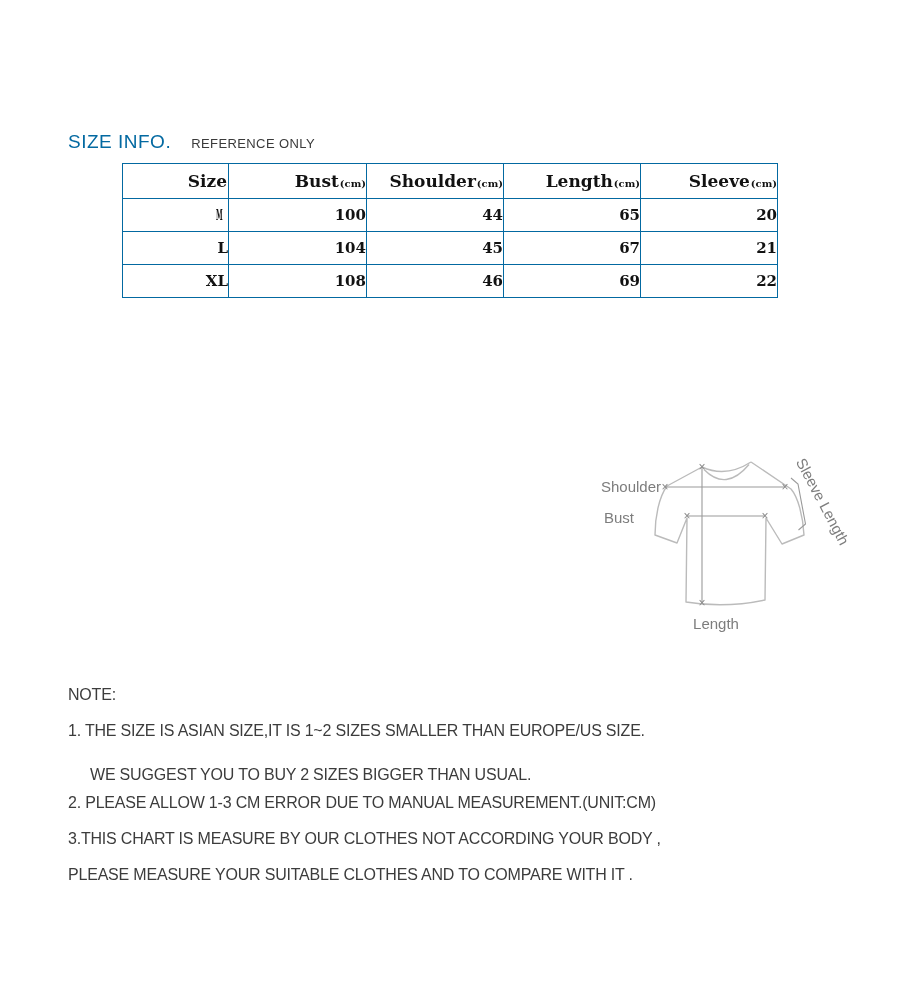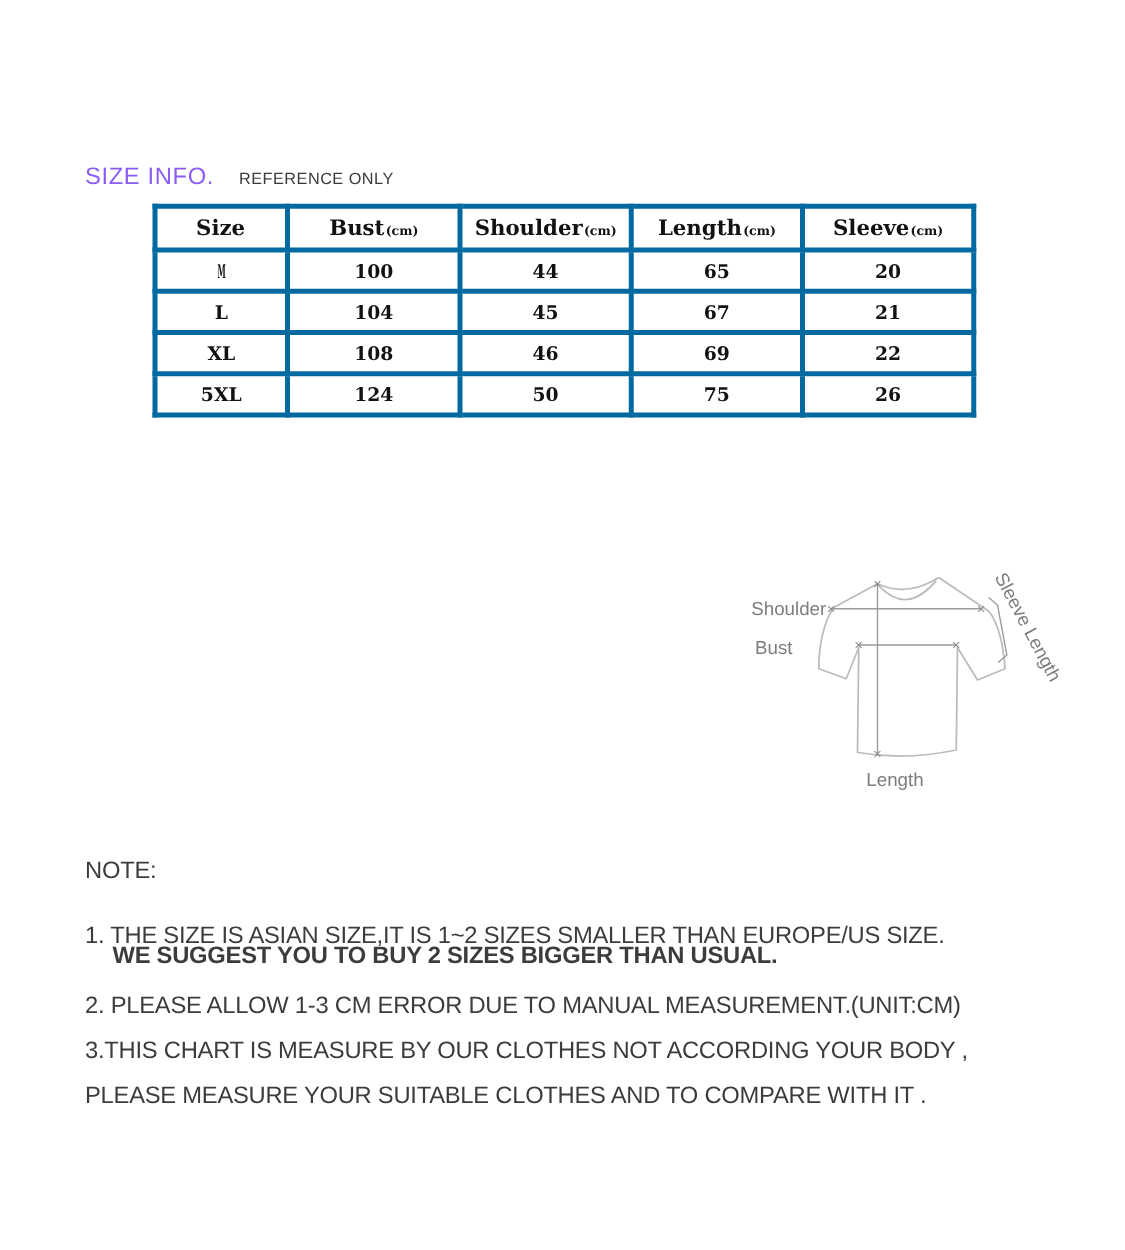--- a/index.html
+++ b/index.html
@@ -6,54 +6,54 @@
   html,body { background:#ffffff; }
   .page {
     position:relative; width:900px; height:1000px;
     background:#ffffff; overflow:hidden;
     font-family:"Liberation Sans", sans-serif;
   }
 
   
   .heading { position:absolute; left:68px; top:131px; white-space:nowrap; }
   .heading .title {
-    font-size:19px; color:#8b5cf6; letter-spacing:0.5px;
+    font-size:19px; color:#0369a1; letter-spacing:0.5px;
   }
   .heading .subtitle {
     font-size:13px; color:#3a3a3a; margin-left:20px; letter-spacing:0.4px;
   }
 
   
   table.size-chart {
     position:absolute; left:122px; top:163px; width:655px;
     border-collapse:collapse; table-layout:fixed;
     font-family:"DejaVu Serif","Liberation Serif",serif;
     color:#121212;
   }
   table.size-chart th, table.size-chart td {
-    border:4px solid #0369a1; text-align:center; vertical-align:middle;
+    border:1px solid #0369a1; text-align:right; vertical-align:middle;
     background:#fff;
   }
   table.size-chart th { height:35px; font-size:17px; font-weight:bold; }
   table.size-chart th .unit { font-size:10px; font-weight:bold; margin-left:1px; }
   table.size-chart td { height:33px; font-size:15px; font-weight:bold; }
   .condensed { display:inline-block; transform:scaleX(0.4); transform-origin:center; }
 
   
   svg.diagram { position:absolute; left:585px; top:440px; }
   svg.diagram text { font-family:"Liberation Sans",sans-serif; }
 
   
   .notes { position:absolute; left:68px; top:686px; width:800px; color:#3c3c3c; }
   .notes div {
-    position:absolute; white-space:nowrap; font-size:19px; letter-spacing:-0.2px;
+    position:absolute; white-space:nowrap; font-size:16px; letter-spacing:-0.2px;
   }
   .note-heading { top:0; }
-  .nl0 { top:52px; }
-  .nl1 { top:68px; left:22px;font-weight:bold; }
+  .nl0 { top:36px; }
+  .nl1 { top:80px; left:22px; }
   .nl2 { top:108px; }
   .nl3 { top:144px; }
   .nl4 { top:180px; }
 </style>
 </head>
 <body>
 
 <div class="page">
 
   <div class="heading">
@@ -92,27 +92,20 @@
         <td>67</td>
         <td>21</td>
       </tr>
       <tr>
         <td>XL</td>
         <td>108</td>
         <td>46</td>
         <td>69</td>
         <td>22</td>
       </tr>
-      <tr>
-        <td>5XL</td>
-        <td>124</td>
-        <td>50</td>
-        <td>75</td>
-        <td>26</td>
-      </tr>
     </tbody>
   </table>
 
   <svg class="diagram" width="280" height="210" viewBox="0 0 280 210">
 
     <g stroke="#bbbbbb" fill="none" stroke-width="1.4" stroke-linejoin="round">
       <path d="M117,27 L82,46 C74,57 70,77 70,95 L92,103 L102,78 L101,162 Q140,168.5 180,160 L181,78 L197,104 L219,95 C218,76 213,57 206,49 L166,22"></path>
       <path d="M117,27 Q141,38 166,22"></path>
       <path d="M119,29.5 Q141,52 164,24.5"></path>
     </g>

